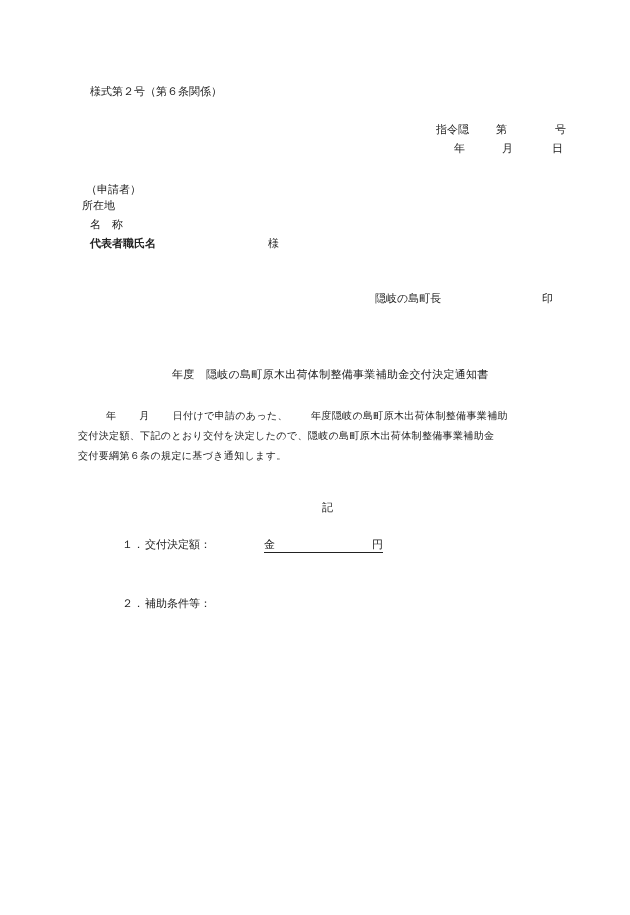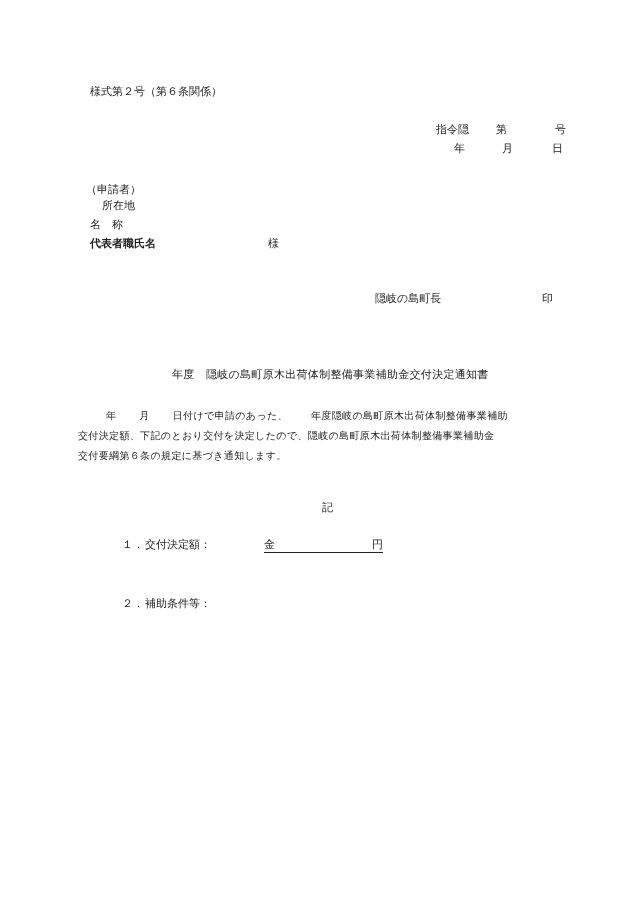--- a/index.html
+++ b/index.html
@@ -18,21 +18,21 @@
 
   <div class="abs" style="left:424px;top:124px;">指令隠</div>
   <div class="abs" style="left:484px;top:124px;">第</div>
   <div class="abs" style="left:543px;top:124px;">号</div>
 
   <div class="abs" style="left:442px;top:143px;">年</div>
   <div class="abs" style="left:490px;top:143px;">月</div>
   <div class="abs" style="left:540px;top:143px;">日</div>
 
   <div class="abs" style="left:74px;top:184px;">（申請者）</div>
-  <div class="abs" style="left:90px;top:200px;">所在地</div>
+  <div class="abs" style="left:70px;top:200px;">所在地</div>
   <div class="abs" style="left:78px;top:219px;">名　称</div>
   <div class="abs" style="left:78px;top:238px;font-weight:bold;">代表者職氏名</div>
   <div class="abs" style="left:256px;top:238px;">様</div>
 
   <div class="abs" style="left:363px;top:293px;">隠岐の島町長</div>
   <div class="abs" style="left:530px;top:293px;">印</div>
 
   <div class="abs" style="left:160px;top:369px;letter-spacing:0.3px;">年度　隠岐の島町原木出荷体制整備事業補助金交付決定通知書</div>
 
   <div class="para">

